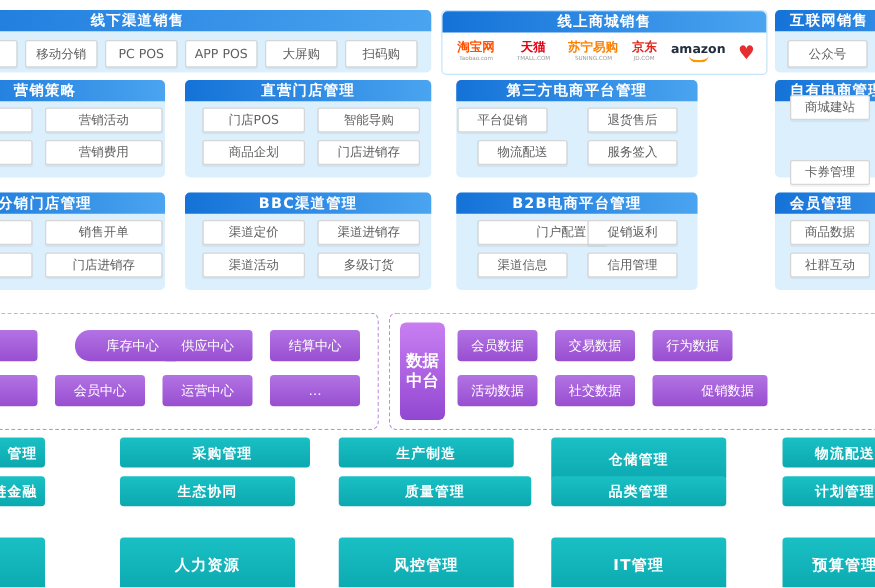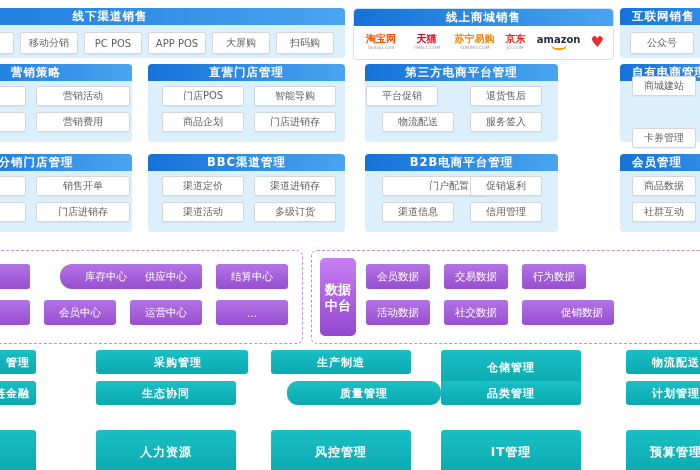--- a/index.html
+++ b/index.html
@@ -148,21 +148,21 @@
     <div class="abs pbox" style="left: 366px; top: 300px; width: 64px; height: 25px;">活动数据</div>
     <div class="abs pbox" style="left: 444px; top: 300px; width: 64px; height: 25px;">社交数据</div>
     <div class="abs pbox" style="left: 522px; top: 300px; width: 64px; height: 25px; padding-left: 28px;">促销数据</div>
     <div class="abs tbox stub" style="left: -80px; top: 350px; width: 116px; height: 24px;">管理</div>
     <div class="abs tbox" style="left: 96px; top: 350px; width: 140px; height: 24px; padding-left: 12px;">采购管理</div>
     <div class="abs tbox" style="left: 271px; top: 350px; width: 140px; height: 24px;">生产制造</div>
     <div class="abs tbox" style="left: 441px; top: 350px; width: 140px; height: 35px;">仓储管理</div>
     <div class="abs tbox" style="left: 626px; top: 350px; width: 100px; height: 24px;">物流配送</div>
     <div class="abs tbox stub" style="left: -80px; top: 381px; width: 116px; height: 24px;">链金融</div>
     <div class="abs tbox" style="left: 96px; top: 381px; width: 140px; height: 24px;">生态协同</div>
-    <div class="abs tbox" style="left: 287px; top: 381px; width: 154px; height: 24px; border-radius: 11px;">质量管理</div>
+    <div class="abs tbox" style="left: 271px; top: 381px; width: 154px; height: 24px;">质量管理</div>
     <div class="abs tbox" style="left: 441px; top: 381px; width: 140px; height: 24px;">品类管理</div>
     <div class="abs tbox" style="left: 626px; top: 381px; width: 100px; height: 24px;">计划管理</div>
     <div class="abs tbox big stub" style="left: -80px; top: 430px; width: 116px; height: 44px;"></div>
     <div class="abs tbox big" style="left: 96px; top: 430px; width: 140px; height: 44px;">人力资源</div>
     <div class="abs tbox big" style="left: 271px; top: 430px; width: 140px; height: 44px;">风控管理</div>
     <div class="abs tbox big" style="left: 441px; top: 430px; width: 140px; height: 44px;">IT管理</div>
     <div class="abs tbox big" style="left: 626px; top: 430px; width: 100px; height: 44px;">预算管理</div>
   </div>
 
 </body></html>

